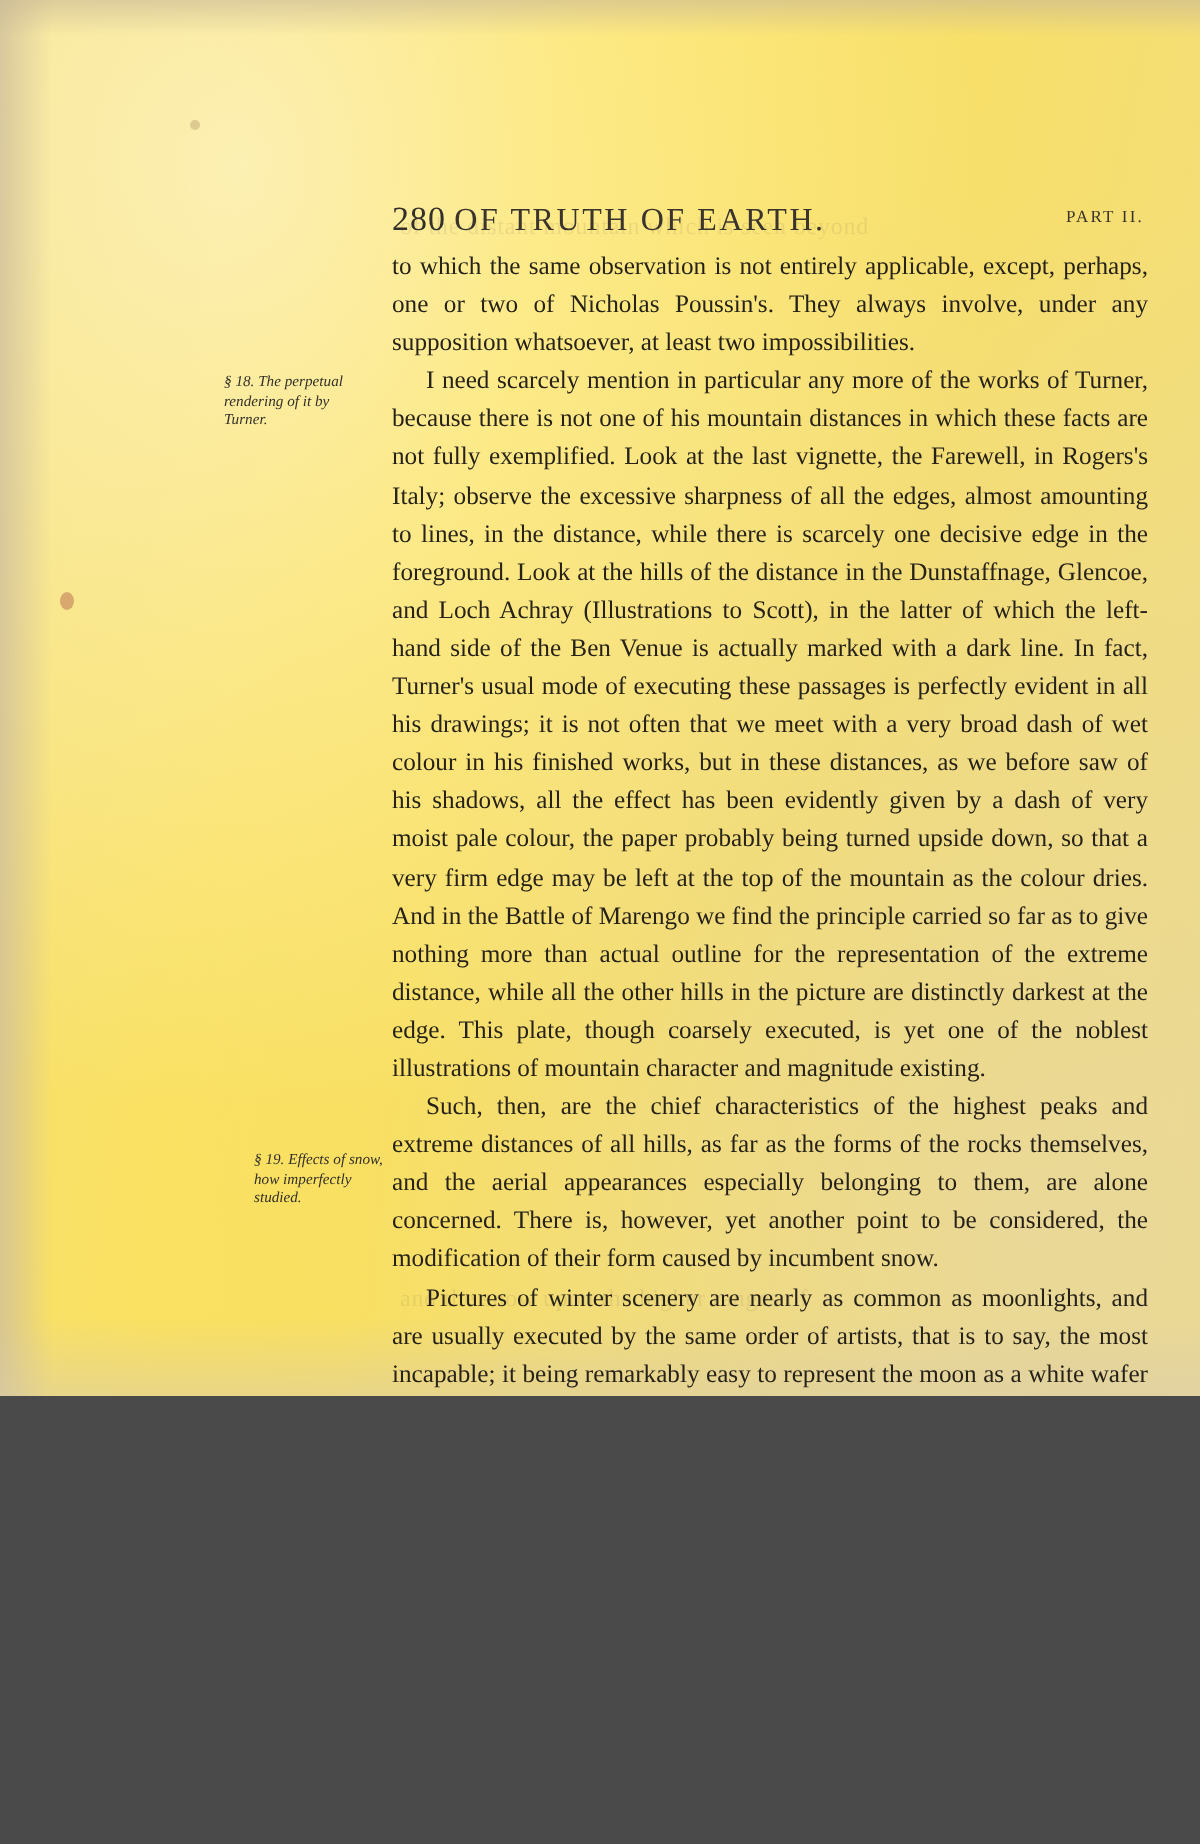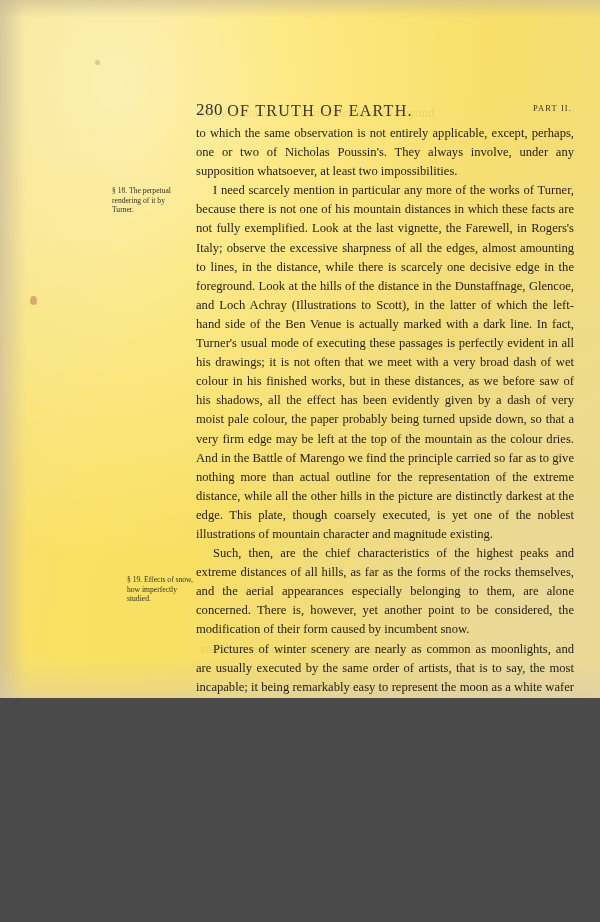--- a/index.html
+++ b/index.html
@@ -116,21 +116,21 @@
   
   .sidenote {
     position: absolute;
     left: 112px;
     width: 74px;
     font-size: 7.6px;
     line-height: 9.6px;
     color: #33302a;
     text-align: left;
   }
-  .sidenote .sn-head { display: inline; }
+  .sidenote .sn-head { display: inline; font-style: italic; }
   .sn-1 { top: 186px; }
   .sn-2 { top: 575px; margin-left: 15px; }
 
   
   .ghost {
     position: absolute;
     left: 200px;
     width: 372px;
     font-size: 12px;
     line-height: 19px;

